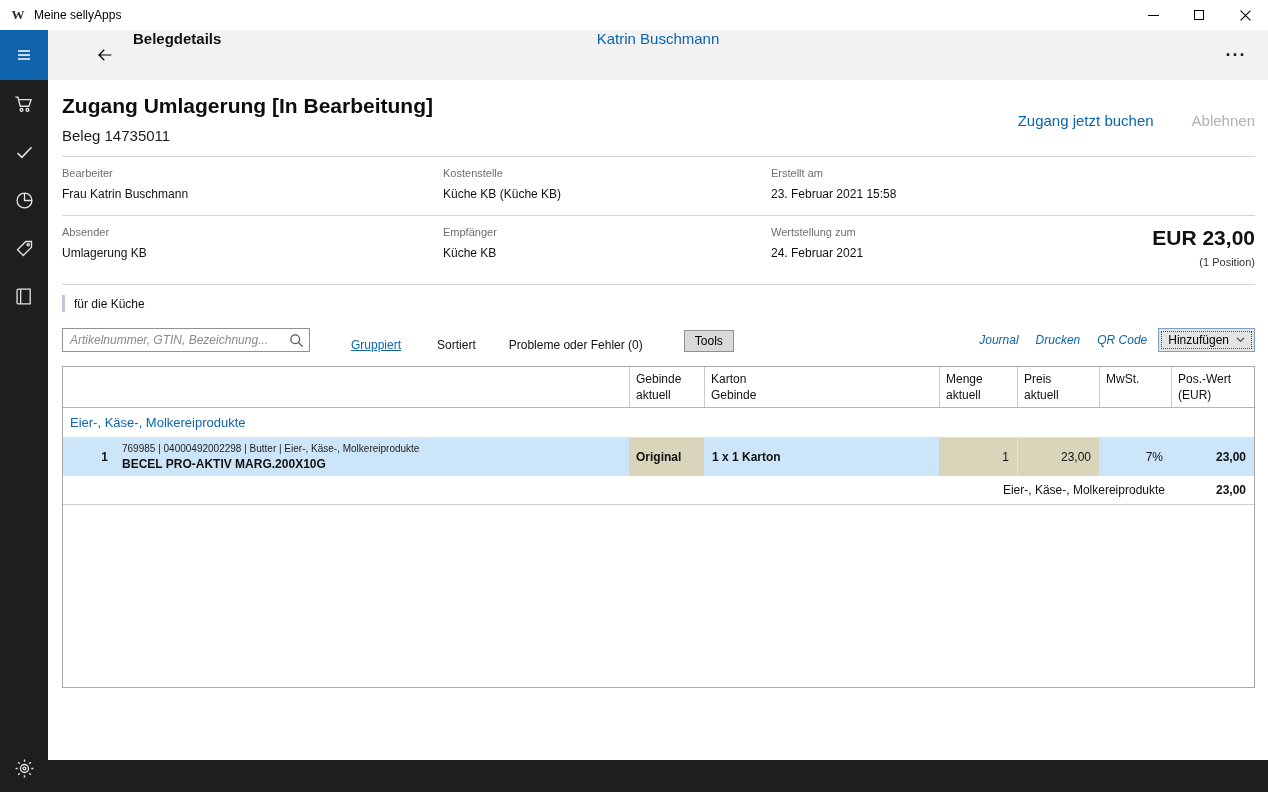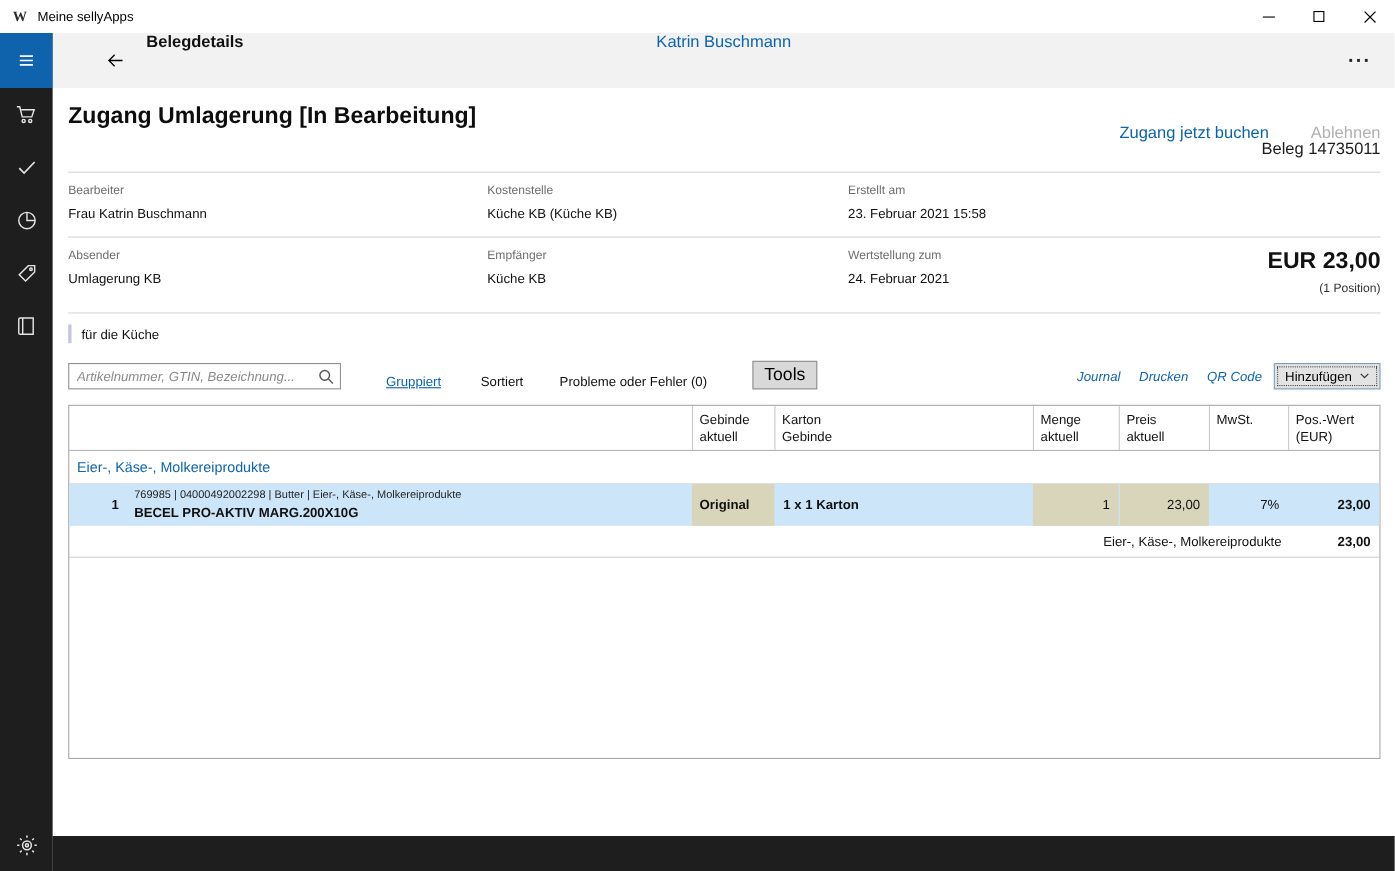--- a/index.html
+++ b/index.html
@@ -29,21 +29,21 @@
   .back-btn { width:36px; height:50px; margin-left:10px; display:flex; align-items:center; justify-content:center; }
   .page-title { font-weight:bold; font-size:15px; margin-left:10px; }
   .user-name { position:absolute; left:0; right:0; text-align:center; color:var(--accent,#0c64ad); font-size:15px; }
   .more-btn { position:absolute; right:14px; top:0; height:50px; width:36px; display:flex; align-items:center; justify-content:center;
               font-size:18px; font-weight:bold; letter-spacing:1px; color:#222; }
 
   
   .main { flex:1; background:#fff; padding:0 13px 0 14px; position:relative; overflow:hidden; }
   .doc-head { position:relative; margin-top:14px; }
   .doc-title { font-size:21px; font-weight:bold; color:#0d0d0d; }
-  .doc-sub { font-size:15px; margin-top:9px; color:#1c1c1c;text-align:right; }
+  .doc-sub { font-size:15px; margin-top:9px; color:#1c1c1c; }
   .doc-actions { position:absolute; right:0; top:18px; font-size:15px; display:flex; }
   .link { color:var(--accent,#0c64ad); cursor:default; }
   .action-reject { color:#b1b1b1; margin-left:38px; }
   .hr { border-top:1px solid #d4d4d4; margin-top:12px; }
 
   .fields { display:grid; grid-template-columns:381px 328px 1fr auto; padding:10px 0 14px; }
   .f-label { font-size:11px; color:#6e6e6e; }
   .f-value { font-size:12px; color:#111; margin-top:8px; }
   .total { text-align:right; padding-bottom:2px; }
   .total-amount { font-size:21px; font-weight:bold; }
@@ -56,21 +56,21 @@
   
   .toolbar { display:flex; align-items:flex-end; margin-top:16px; font-size:12px; }
   .search-box { position:relative; width:248px; height:24px; border:1px solid #919191; background:#fff; display:flex; align-items:center; }
   .search-box input { border:none; outline:none; flex:1; height:100%; padding:0 26px 0 7px; font-size:12px;
                       font-family:"Liberation Sans", sans-serif; background:transparent; }
   .search-box input::placeholder { font-style:italic; color:#8a8a8a; }
   .search-ico { position:absolute; right:5px; top:4px; }
   .tb-grouped { margin-left:41px; color:var(--accent,#0c64ad); text-decoration:underline; }
   .tb-sorted { margin-left:36px; color:#111; }
   .tb-problems { margin-left:33px; color:#111; }
-  .tools-btn { margin-left:41px; padding:3px 10px; background:#d9d9d9; border:1px solid #8f8f8f; font-size:16px; color:#000; }
+  .tools-btn { margin-left:41px; padding:3px 10px; background:#d9d9d9; border:1px solid #8f8f8f; font-size:12px; color:#000; }
   .tb-right { margin-left:auto; display:flex; align-items:center; }
   .tb-right .link { margin-left:17px;font-style:italic; }
   .add-btn { margin-left:11px; display:flex; align-items:center; gap:7px; background:#e3e3e3; border:1px solid #7da0c0;
              padding:4px 9px; outline:1px dotted #4a4a4a; outline-offset:-4px; font-size:12px; color:#000; }
 
   
   .tbl { margin-top:14px; border:1px solid #a8a8a8; height:322px; display:flex; flex-direction:column; font-size:12px; background:#fff; }
   .grid-row { display:grid; grid-template-columns:53px 513px 75px 235px 78px 82px 72px 1fr; }
   .thead { border-bottom:1px solid #b4b4b4; min-height:37px; }
   .th { padding:5px 6px 4px; line-height:1.3; color:#111; }

